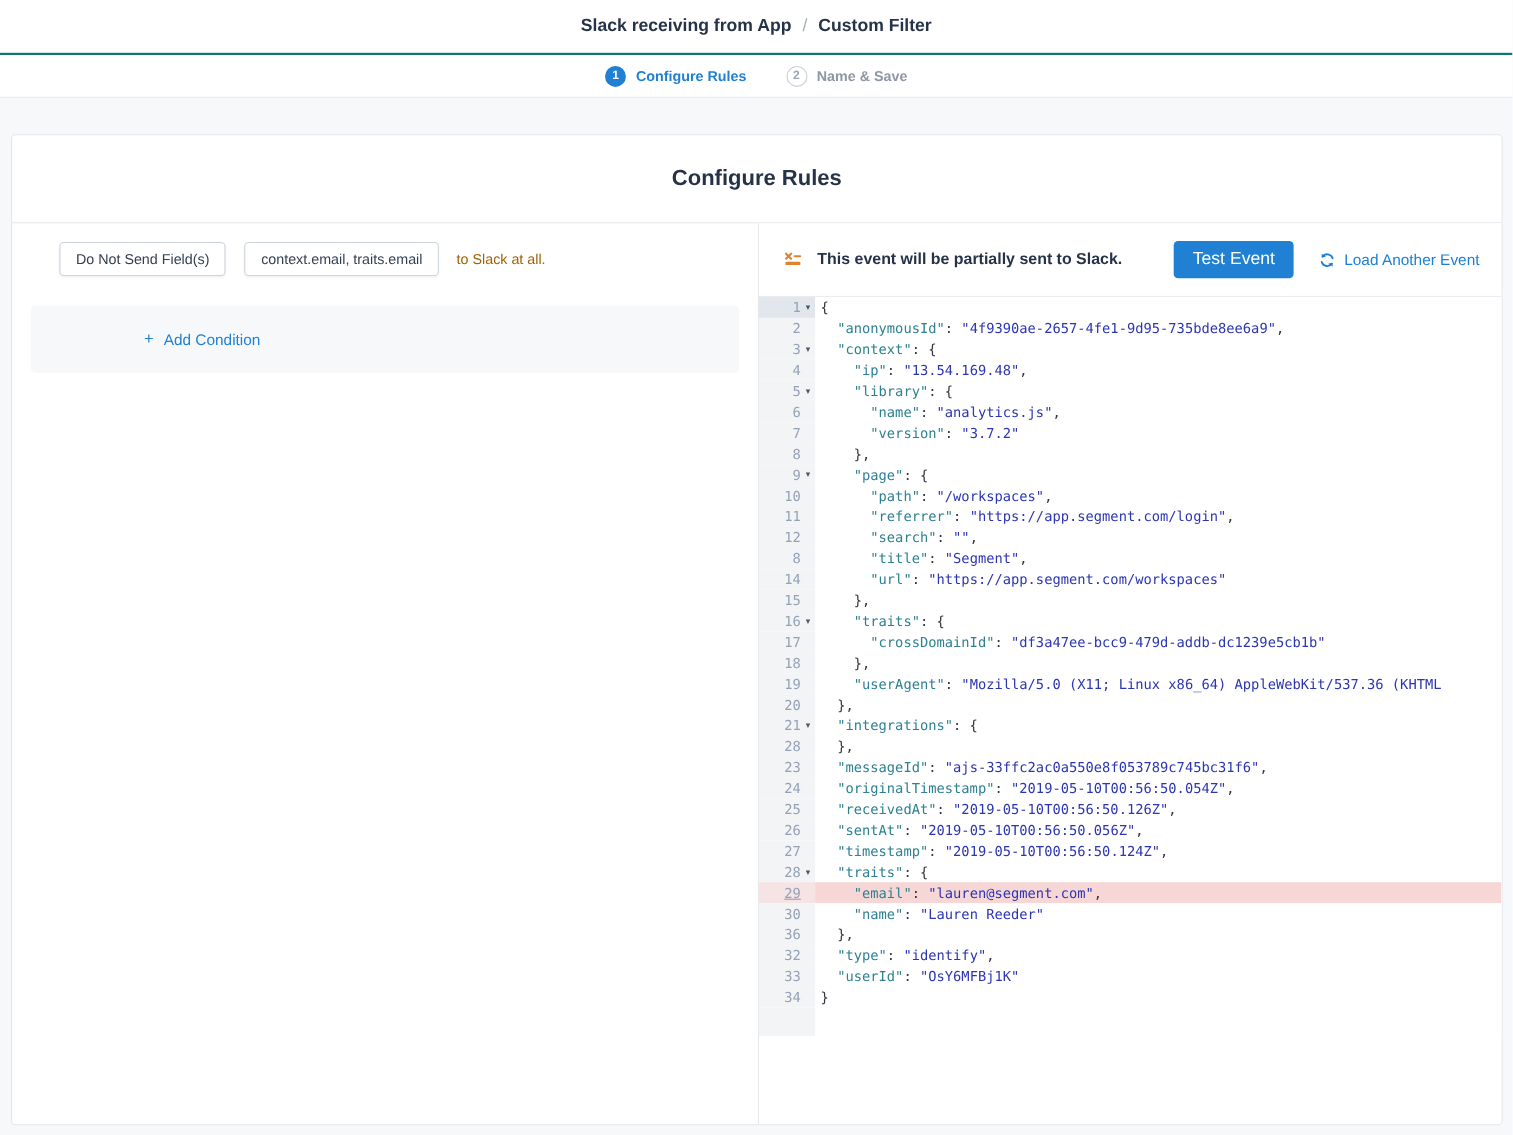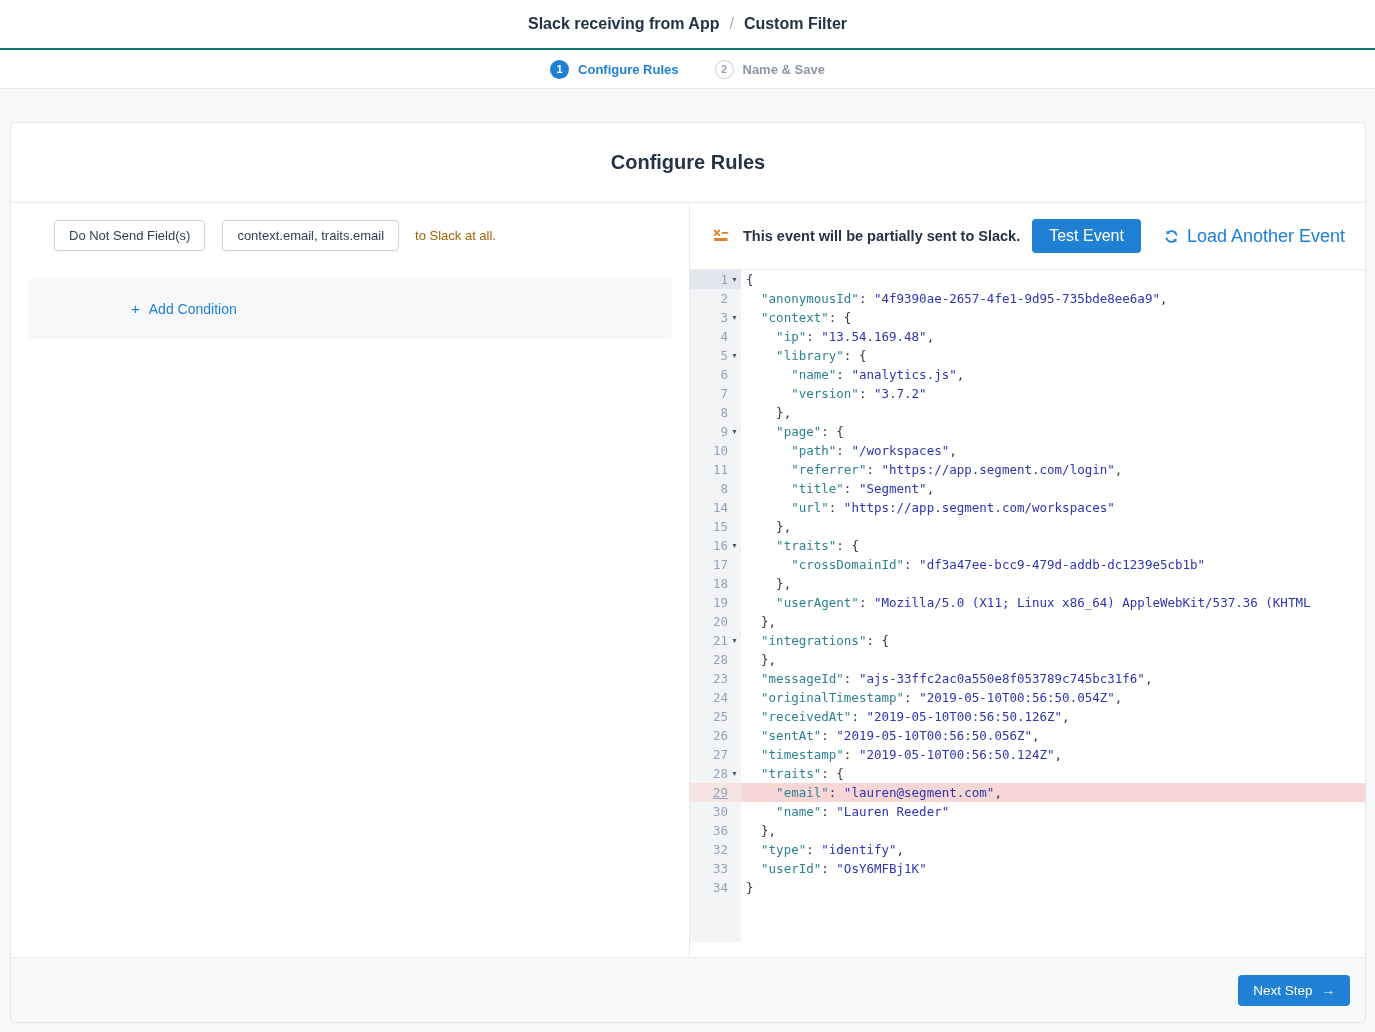--- a/index.html
+++ b/index.html
@@ -70,21 +70,21 @@
   }
   .partial-icon{ flex:none; margin-right:13px; display:flex; }
   .event-msg{ font-size:14.5px; font-weight:700; color:#263248; margin-right:auto; }
   .btn-primary{
     background:#1f80d4; color:#fff; border:none; border-radius:4px;
     font-size:16px; font-weight:500; font-family:inherit;
     padding:8px 17px; cursor:pointer;
   }
   .load-link{
     margin-left:23px; display:flex; align-items:center; gap:8px;
-    color:#1a7fd9; font-size:18px; font-weight:500; cursor:pointer; white-space:nowrap;
+    color:#1a7fd9; font-size:14px; font-weight:500; cursor:pointer; white-space:nowrap;
   }
   
   .editor{
     height:673px; flex:none; border-top:1px solid #eaecef;
     font-family:"DejaVu Sans Mono", monospace; font-size:12.5px;
     display:flex; flex-direction:column; overflow:hidden; background:#fff;
   }
   .row{ display:flex; height:19px; line-height:19px; flex:none; }
   .gutter{
     width:51px; flex:none; background:#f3f4f6; color:#94a2b8;
@@ -254,20 +254,27 @@
               </div>
               <div class="row">
                 <div class="gutter">
                   <span class="ln">11</span>
                   <span class="fold"></span>
                 </div>
                 <div class="codeline"><span class="tp">      </span><span class="tk">"referrer"</span><span class="tp">: </span><span class="tv">"https://app.segment.com/login"</span><span class="tp">,</span></div>
               </div>
               <div class="row">
                 <div class="gutter">
+                  <span class="ln">12</span>
+                  <span class="fold"></span>
+                </div>
+                <div class="codeline"><span class="tp">      </span><span class="tk">"search"</span><span class="tp">: </span><span class="tv">""</span><span class="tp">,</span></div>
+              </div>
+              <div class="row">
+                <div class="gutter">
                   <span class="ln">8</span>
                   <span class="fold"></span>
                 </div>
                 <div class="codeline"><span class="tp">      </span><span class="tk">"title"</span><span class="tp">: </span><span class="tv">"Segment"</span><span class="tp">,</span></div>
               </div>
               <div class="row">
                 <div class="gutter">
                   <span class="ln">14</span>
                   <span class="fold"></span>
                 </div>
@@ -416,21 +423,15 @@
               <div class="row fillrow">
                 <div class="gutter"></div>
                 <div class="codeline"></div>
               </div>
             </div>
         </div>
 
       </div>
     </div>
 
-    <div class="card-footer">
-      <button class="next-btn">
-        <span>Next Step</span>
-        <span>→</span>
-      </button>
-    </div>
 
   </section>
 </div>
 
 </body></html>

